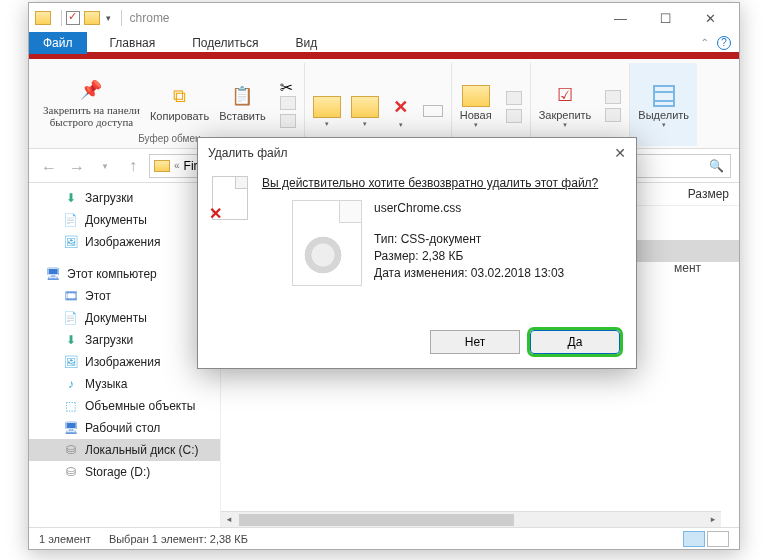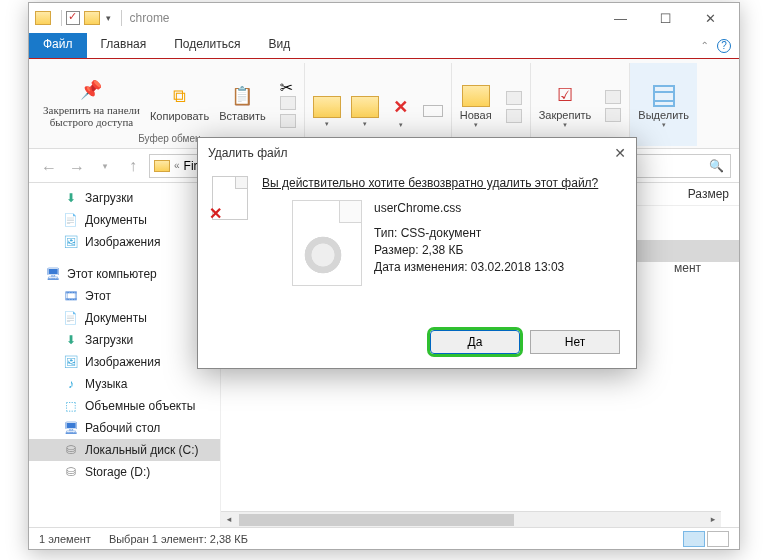--- a/index.html
+++ b/index.html
@@ -7,21 +7,21 @@
 .window { position: absolute; left: 28px; top: 2px; width: 712px; height: 548px; border: 1px solid #aaa; background: #fff; box-shadow: 0 4px 20px rgba(0,0,0,.25); }
 .titlebar { height: 30px; display: flex; align-items: center; padding: 0 6px; background: #fff; }
 .titlebar .folder-ic { width: 16px; height: 14px; background: linear-gradient(#ffe9a6,#fcd25b); border: 1px solid #d6a640; margin-right: 6px; }
 .titlebar .divider { width: 1px; height: 16px; background: #ccc; margin: 0 4px; }
 .titlebar .check-ic { width: 14px; height: 14px; border: 1px solid #888; position: relative; margin-right: 4px; }
 .titlebar .check-ic:after { content: "✓"; color: #c33; font-size: 11px; position: absolute; top: -2px; left: 1px; }
 .titlebar .dd { font-size: 9px; color: #555; margin-right: 6px; }
 .titlebar .title { color: #888; font-size: 12px; margin-left: 4px; }
 .winbtns { margin-left: auto; display: flex; }
 .winbtn { width: 45px; height: 28px; display: flex; align-items: center; justify-content: center; color: #555; font-size: 13px; }
-.tabs { display: flex; background: #fff; border-bottom: 1px solid #b91c1c; height: 26px; }
+.tabs { display: flex; align-items: center; background: #fff; border-bottom: 7px solid #b91c1c; height: 26px; gap: 9px; }
 .tab { padding: 4px 14px; font-size: 12px; color: #333; }
 .tab.file { background: #1979ca; color: #fff; }
 .tabs-right { margin-left: auto; display: flex; align-items: center; padding-right: 8px; color: #888; font-size: 10px; gap: 8px; }
 .ribbon { display: flex; background: #fafafa; border-bottom: 1px solid #ddd; padding: 4px 6px 2px; height: 90px; }
 .rgrp { display: flex; flex-direction: column; align-items: center; justify-content: flex-end; border-right: 1px solid #e5e5e5; padding: 2px 8px; }
 .rrow { display: flex; align-items: center; gap: 10px; }
 .rbtn { display: flex; flex-direction: column; align-items: center; font-size: 11px; color: #444; }
 .ricon { width: 24px; height: 24px; display: flex; align-items: center; justify-content: center; font-size: 18px; color: #888; margin-bottom: 2px; }
 .ricon.blue { color: #f2a200; }
 .ricon.del { color: #e03030; font-weight: bold; }
@@ -62,21 +62,21 @@
 .dbody { display: flex; padding: 8px 14px 0; gap: 14px; }
 .filepic { position: relative; width: 36px; height: 44px; background: #fff; border: 1px solid #ccc; }
 .filepic .fold { position: absolute; top: 0; right: 0; width: 12px; height: 12px; border-left: 1px solid #ccc; border-bottom: 1px solid #ccc; background: #f5f5f5; }
 .filepic .xr { position: absolute; bottom: -4px; left: -4px; color: #d62020; font-size: 16px; font-weight: bold; }
 .dq { font-size: 12px; color: #222; margin-bottom: 10px; text-decoration: underline; }
 .dinfo { display: flex; gap: 12px; align-items: flex-start; margin-left: 30px; }
 .bigfile { width: 70px; height: 86px; border: 1px solid #d6d6d6; position: relative; background: #fff; }
 .bigfile .fold { position: absolute; top: 0; right: 0; width: 22px; height: 22px; border-left: 1px solid #d6d6d6; border-bottom: 1px solid #d6d6d6; background: #fafafa; }
 .gear { position: absolute; bottom: 8px; left: 8px; width: 44px; height: 44px; border-radius: 50%; background: radial-gradient(circle,#eee 36%,#d6d6d6 38%,#d6d6d6 58%, transparent 60%); }
 .meta { font-size: 12px; line-height: 17px; color: #222; }
-.meta .fn { font-weight: 400; margin-bottom: 8px; }
+.meta .fn { font-weight: 400; margin-bottom: 14px; }
 .dbtns { position: absolute; bottom: 14px; right: 16px; display: flex; gap: 10px; }
 .dbtn { width: 90px; height: 24px; border: 1px solid #aaa; background: #efefef; font-size: 12px; display: flex; align-items: center; justify-content: center; }
 .dbtn.default { border: 1px solid #0067c0; }
 .dbtn.hl { outline: 3px solid #30c030; border-radius: 4px; }
 </style>
 </head>
 <body>
 
 <div class="window">
   <div class="titlebar">
@@ -312,16 +312,16 @@
         <div class="meta">
           <div class="fn">userChrome.css</div>
           <div>Тип: CSS-документ</div>
           <div>Размер: 2,38 КБ</div>
           <div>Дата изменения: 03.02.2018 13:03</div>
         </div>
       </div>
     </div>
   </div>
   <div class="dbtns">
+    <div class="dbtn">Нет</div>
     <div class="dbtn default hl">Да</div>
-    <div class="dbtn">Нет</div>
   </div>
 </div>
 
 </body></html>

